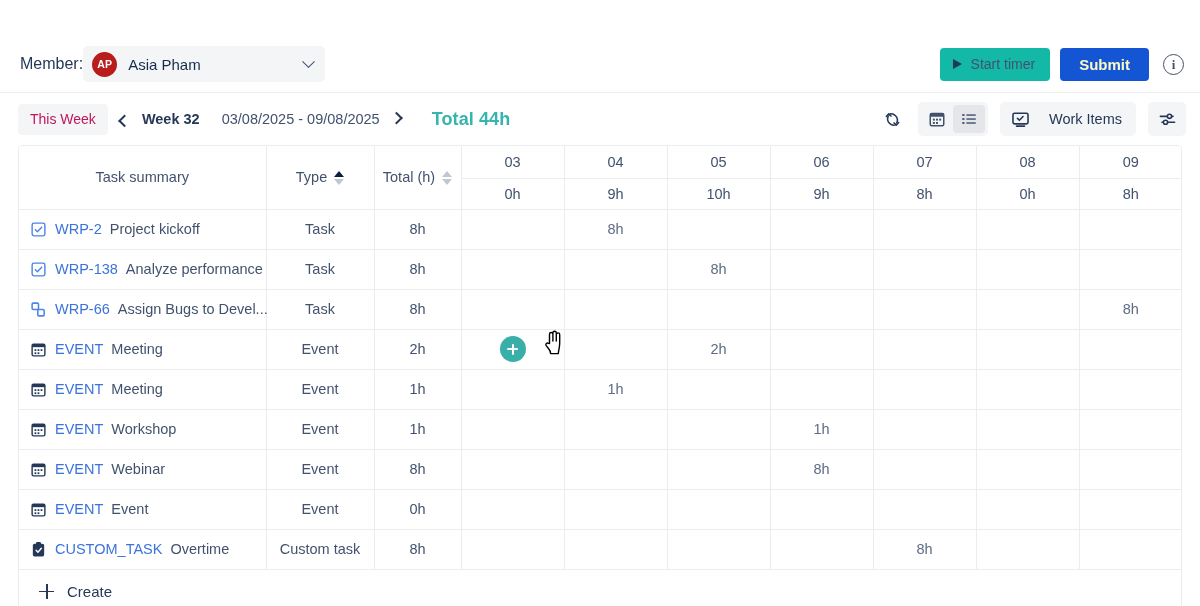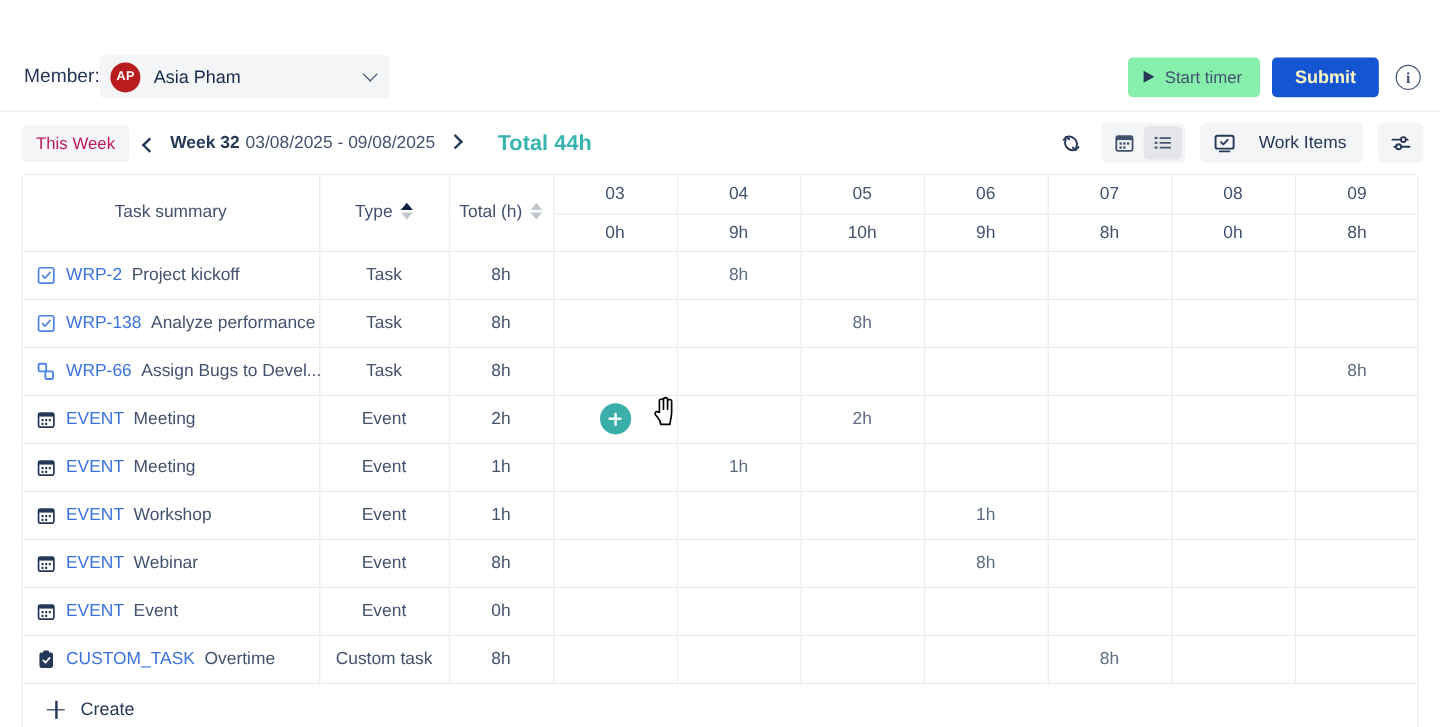--- a/index.html
+++ b/index.html
@@ -39,21 +39,21 @@
   }
   .chev-down {
     width: 9px; height: 9px;
     border-right: 1.8px solid #42526e; border-bottom: 1.8px solid #42526e;
     transform: rotate(45deg) translate(-2px,-2px);
     flex: none;
   }
   .spacer { flex: 1; }
 
   .start-timer {
-    height: 33px; background: #86efac; border: none; border-radius: 4px;
+    height: 33px; background: #14b8a6; border: none; border-radius: 4px;
     display: flex; align-items: center; gap: 9px;
     padding: 0 15px 0 13px; cursor: pointer;
     font-family: inherit; font-size: 14px; color: #42526e;
   }
   .play-tri {
     width: 0; height: 0;
     border-left: 9px solid #253858;
     border-top: 5.5px solid transparent;
     border-bottom: 5.5px solid transparent;
   }
@@ -85,21 +85,21 @@
     width: 30px; height: 30px; display: flex; align-items: center; justify-content: center;
     cursor: pointer; margin: 0 2px;
   }
   .nav-arrow i {
     display: block; width: 9px; height: 9px;
     border-top: 2px solid #253858; border-right: 2px solid #253858;
   }
   .nav-arrow.left i  { transform: rotate(-135deg) translate(-1px,-1px); }
   .nav-arrow.right i { transform: rotate(45deg) translate(-1px,-1px); }
   .week-num { font-size: 14.5px; font-weight: 700; color: #253858; }
-  .week-range { font-size: 14.5px; color: #42526e; margin-left: 5px; }
+  .week-range { font-size: 14.5px; color: #42526e; margin-left: 22px; }
   .total-h {
     margin-left: 18px; font-size: 18px; font-weight: 700; color: #36b4ad;
     letter-spacing: .1px;
   }
 
   .tool-btn {
     width: 34px; height: 34px; border: none; background: transparent;
     border-radius: 4px; cursor: pointer;
     display: flex; align-items: center; justify-content: center;
     color: #42526e;
@@ -135,21 +135,21 @@
   .col-summary { width: 247px; }
   .col-type    { width: 108px; }
   .col-total   { width: 87px; }
   .col-day     { width: 103px; }
 
   thead th {
     font-weight: 400; color: #42526e; font-size: 14.5px;
     background: #fff; vertical-align: middle;
   }
   .th-main { height: 63px; }
-  .th-inner { display: flex; align-items: flex-start; justify-content: center; gap: 7px; }
+  .th-inner { display: flex; align-items: flex-end; justify-content: center; gap: 7px; }
   .sort-wrap { display: inline-flex; flex-direction: column; gap: 2px; }
   .sort-wrap .up, .sort-wrap .dn {
     width: 0; height: 0; border-left: 5px solid transparent; border-right: 5px solid transparent;
   }
   .sort-wrap .up { border-bottom: 6px solid #c1c7d0; }
   .sort-wrap .dn { border-top: 6px solid #c1c7d0; }
   .sort-wrap.asc .up { border-bottom-color: #091e42; }
 
   .day-head  { height: 32px; text-align: center; font-size: 14.5px; color: #42526e; }
   .day-total { height: 31px; text-align: center; font-size: 14.5px; color: #42526e; }

